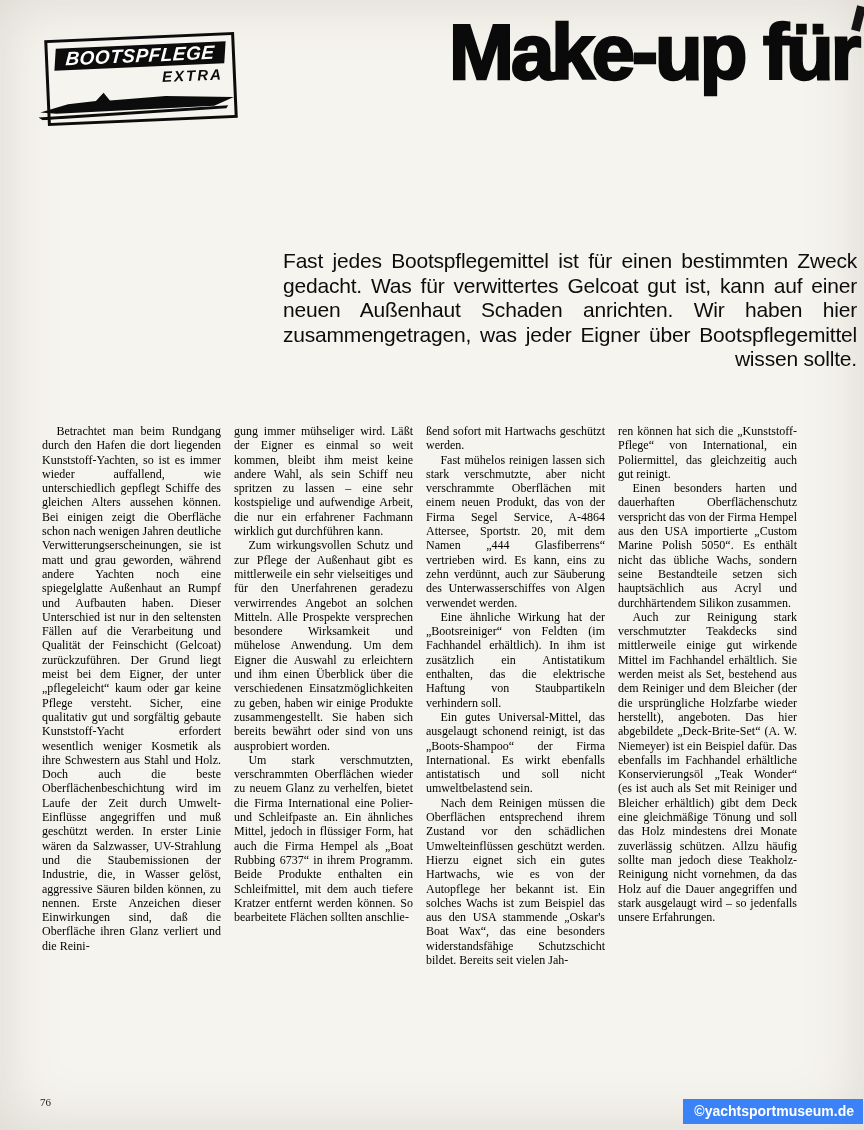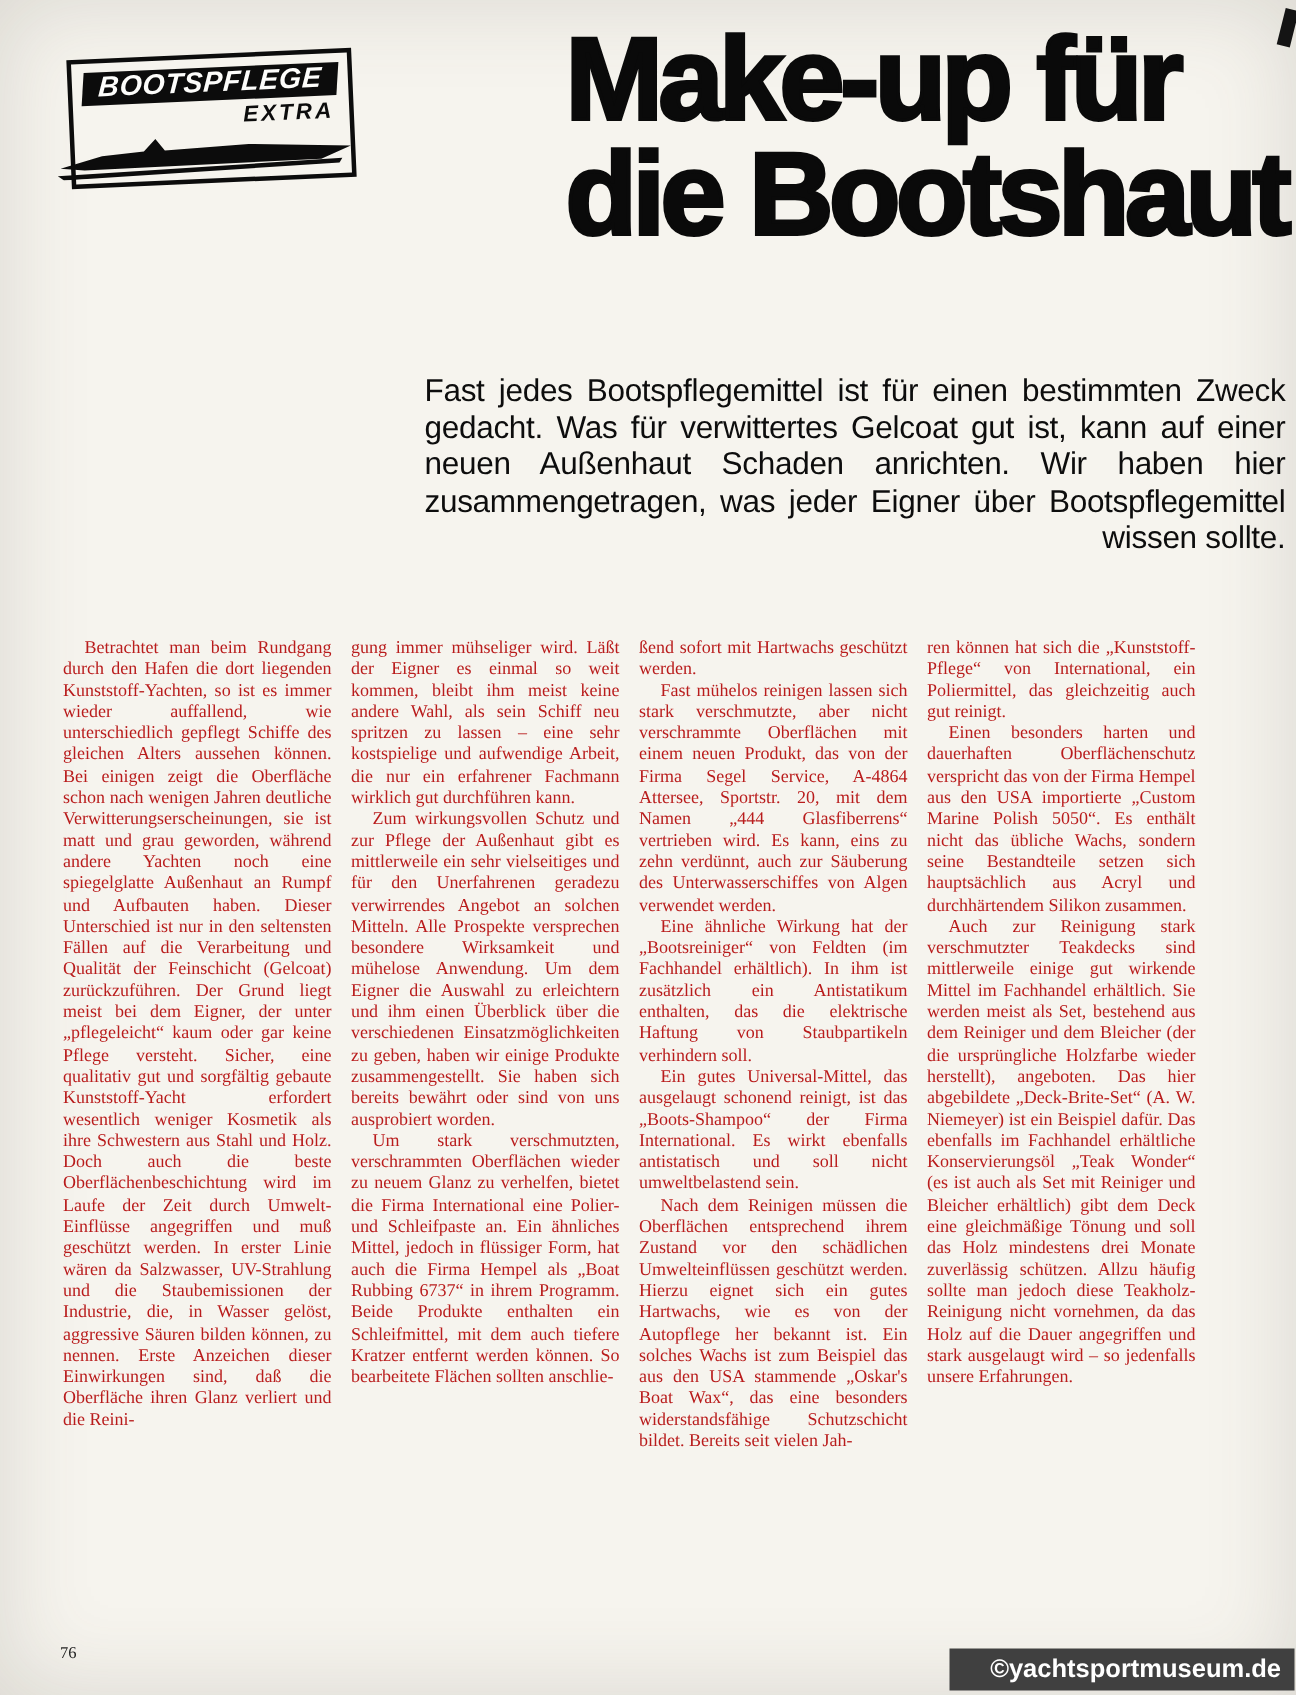--- a/index.html
+++ b/index.html
@@ -93,43 +93,43 @@
   }
   .column {
     flex: 0 0 179px;
     width: 179px;
     font-size: 12px;
     line-height: 14.3px;
     text-align: justify;
     hyphens: auto;
     -webkit-hyphens: auto;
     overflow-wrap: break-word;
-    color: #b91c1c;
+    color: #000000;
   }
   .column p { margin: 0; text-indent: 1.2em; }
   .column p.cont { text-indent: 0; }
 
   
   .page-number {
     position: absolute;
     left: 40px; top: 1096px;
     font-size: 11px;
     font-family: "Liberation Serif", serif;
     color: #222;
   }
   .watermark {
     position: absolute;
     right: 1px; top: 1099px;
-    background: #404040;
+    background: #3b82f6;
     color: #fff;
     font-family: "Liberation Sans", sans-serif;
     font-weight: bold;
-    font-size: 17px;
+    font-size: 14px;
     line-height: 1;
-    padding: 5px 9px 6px 27px;
+    padding: 5px 9px 6px 11px;
   }
 
   
   .corner-mark {
     position: absolute;
     top: 6px; right: 1px;
     width: 9px; height: 25px;
     background: #141414;
     transform: rotate(14deg);
   }
@@ -143,21 +143,20 @@
     <div class="logo-band">BOOTSPFLEGE</div>
     <div class="logo-extra">EXTRA</div>
     <svg class="logo-boat" viewBox="0 0 200 28" aria-hidden="true">
       <polygon points="2,20 30,13 58,11 66,3 72,11 128,9 196,13 176,21 18,22" fill="#0c0c0c"></polygon>
       <polygon points="0,25 190,21 188,24 4,28" fill="#0c0c0c"></polygon>
     </svg>
   </div>
 
   <div class="headline">
     <div>Make-up für</div>
-    <div>die Bootshaut</div>
   </div>
 
   <p class="intro">Fast jedes Bootspflegemittel ist für einen bestimmten Zweck gedacht. Was für verwittertes Gelcoat gut ist, kann auf einer neuen Außenhaut Schaden anrichten. Wir haben hier zusammengetragen, was jeder Eigner über Bootspflegemittel wissen sollte.</p>
 
   <div class="columns">
     <div class="column">
         <p>Betrachtet man beim Rundgang durch den Hafen die dort liegenden Kunststoff-Yachten, so ist es immer wieder auffallend, wie unterschiedlich gepflegt Schiffe des gleichen Alters aussehen können. Bei einigen zeigt die Oberfläche schon nach wenigen Jahren deutliche Verwitterungserscheinungen, sie ist matt und grau geworden, während andere Yachten noch eine spiegelglatte Außenhaut an Rumpf und Aufbauten haben. Dieser Unterschied ist nur in den seltensten Fällen auf die Verarbeitung und Qualität der Feinschicht (Gelcoat) zurückzuführen. Der Grund liegt meist bei dem Eigner, der unter „pflegeleicht“ kaum oder gar keine Pflege versteht. Sicher, eine qualitativ gut und sorgfältig gebaute Kunststoff-Yacht erfordert wesentlich weniger Kosmetik als ihre Schwestern aus Stahl und Holz. Doch auch die beste Oberflächenbeschichtung wird im Laufe der Zeit durch Umwelt-Einflüsse angegriffen und muß geschützt werden. In erster Linie wären da Salzwasser, UV-Strahlung und die Staubemissionen der Industrie, die, in Wasser gelöst, aggressive Säuren bilden können, zu nennen. Erste Anzeichen dieser Einwirkungen sind, daß die Oberfläche ihren Glanz verliert und die Reini-</p>
       </div>
     <div class="column">
         <p class="cont">gung immer mühseliger wird. Läßt der Eigner es einmal so weit kommen, bleibt ihm meist keine andere Wahl, als sein Schiff neu spritzen zu lassen – eine sehr kostspielige und aufwendige Arbeit, die nur ein erfahrener Fachmann wirklich gut durchführen kann.</p>

